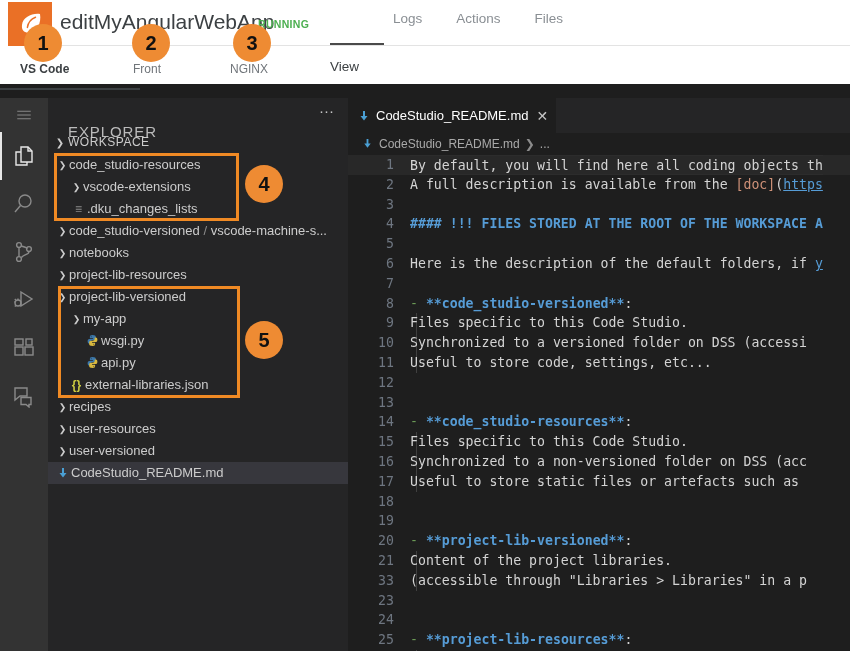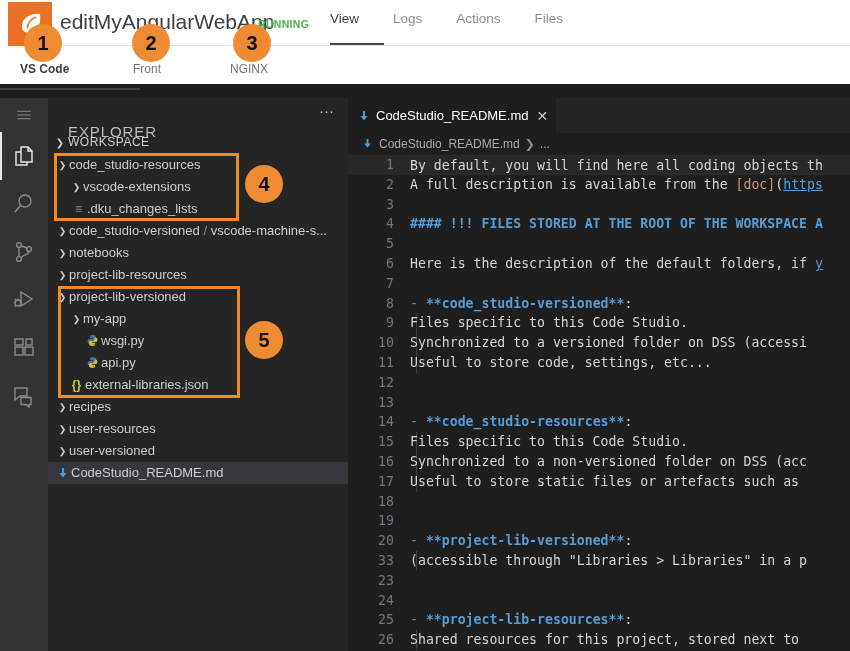--- a/index.html
+++ b/index.html
@@ -32,21 +32,21 @@
     color: #4caf50;
   }
   .nav-tabs {
     position: absolute; left: 330px; top: 11px;
     display: flex; gap: 34px;
   }
   .nav-tab {
     font-size: 13.5px; color: #8a8f94; cursor: pointer;
     padding-bottom: 14px;
   }
-  .nav-tab.active { color: #3c4043; }
+  .nav-tab.active { color: #3c4043; margin-top: 48px; }
   .nav-underline {
     position: absolute; left: 330px; top: 43px; width: 54px; height: 3px;
     background: #4a4a4a;
   }
   .divider {
     position: absolute; left: 55px; top: 45px; width: 795px; height: 1px;
     background: #e3e3e3;
   }
   .sub-items {
     position: absolute; left: 0; top: 62px; width: 850px; height: 22px;
@@ -498,20 +498,25 @@
       </div>
       <div class="cline">
         <span class="lnum">19</span>
         <span class="ctext"></span>
       </div>
       <div class="cline">
         <span class="lnum">20</span>
         <span class="ctext"><span class="md-bullet">-</span> <span class="md-bold">**project-lib-versioned**</span>:</span>
       </div>
       <div class="cline">
+        <span class="lnum">21</span>
+        <span class="guide"></span>
+        <span class="ctext">  Content of the project libraries.</span>
+      </div>
+      <div class="cline">
         <span class="lnum">33</span>
         <span class="guide"></span>
         <span class="ctext">  (accessible through "Libraries &gt; Libraries" in a p</span>
       </div>
       <div class="cline">
         <span class="lnum">23</span>
         <span class="ctext"></span>
       </div>
       <div class="cline">
         <span class="lnum">24</span>

